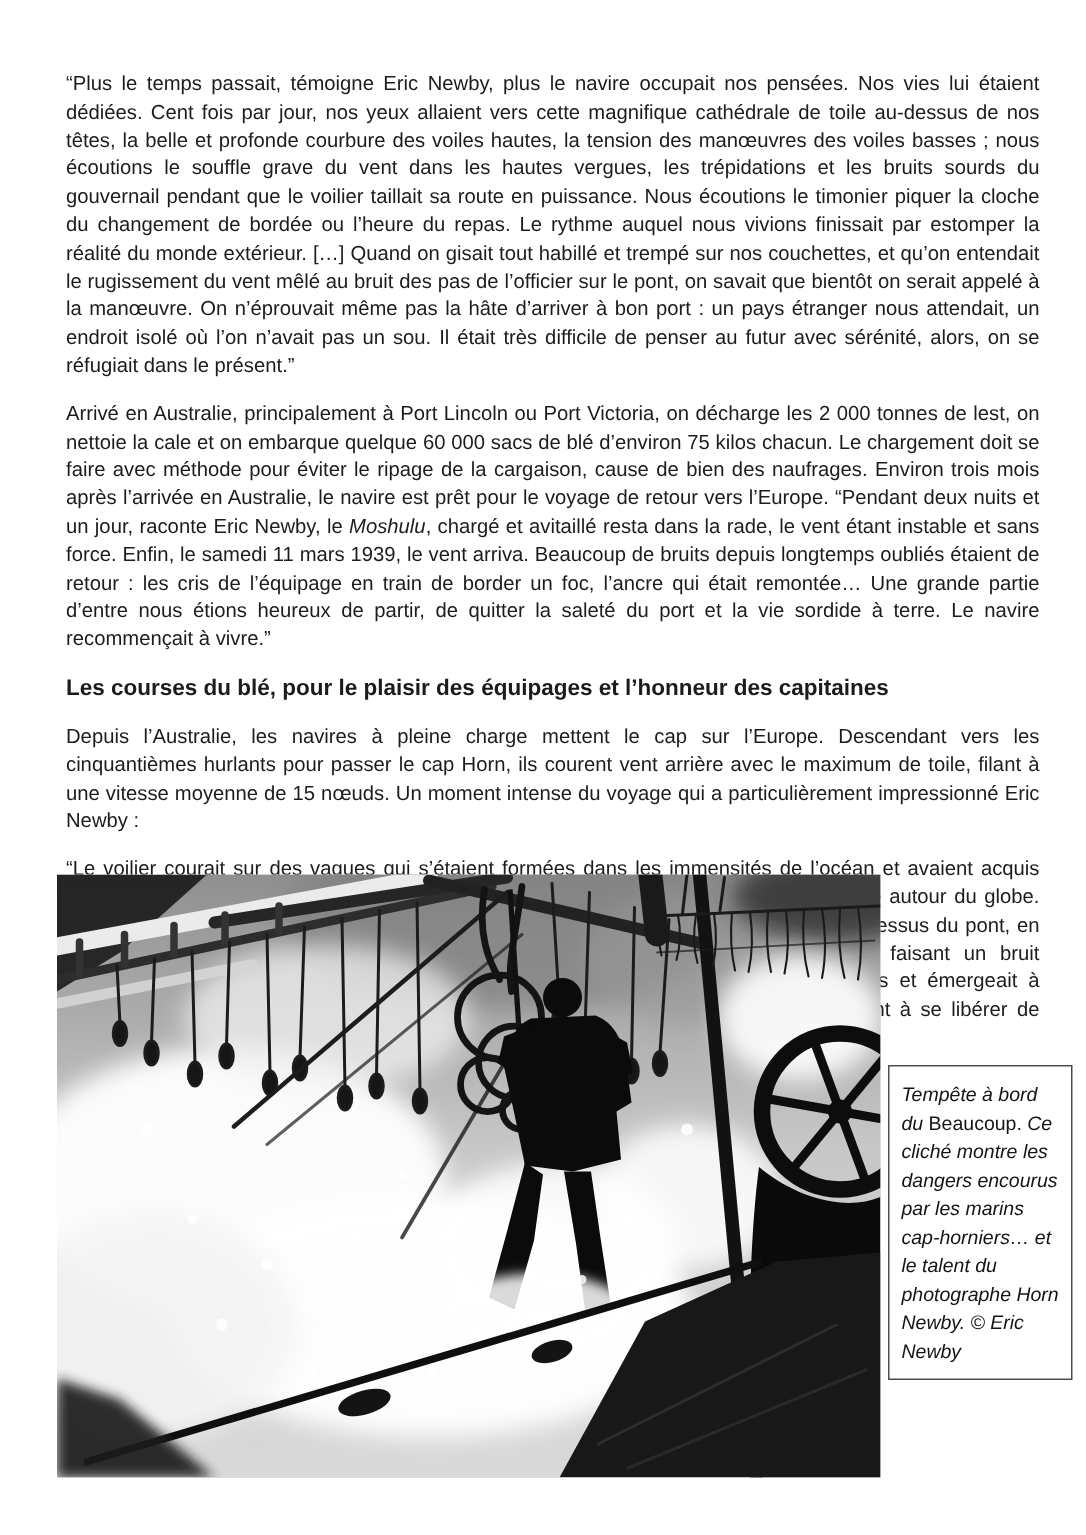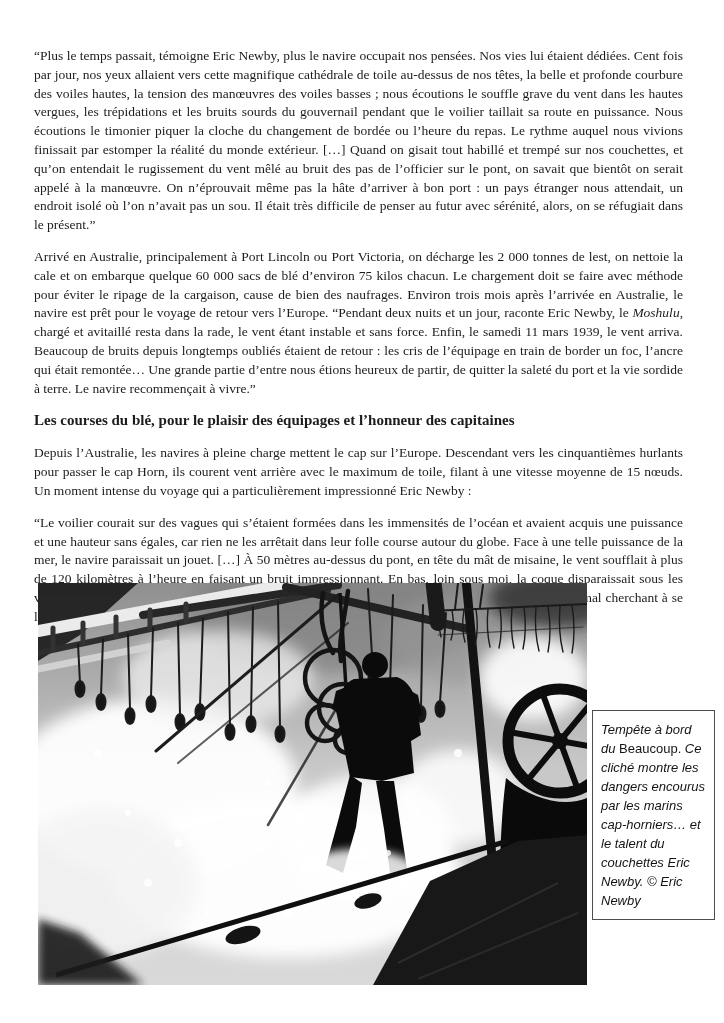--- a/index.html
+++ b/index.html
@@ -3,21 +3,21 @@
 <meta charset="utf-8">
 <style>
   html, body { margin: 0; padding: 0; }
   body {
     width: 724px; height: 1023px;
     background: #ffffff;
     font-family: "Liberation Sans", sans-serif;
     color: #1c1c1c;
   }
   .page { position: relative; width: 724px; height: 1023px; overflow: hidden; background: #ffffff; }
-  .content { position: absolute; left: 34px; top: 47px; width: 649px; font-family: Liberation Serif, serif; }
+  .content { position: absolute; left: 44px; top: 47px; width: 649px; }
   .para {
     margin: 0 0 13px 0;
     font-size: 13.5px;
     line-height: 18.8px;
     text-align: justify;
   }
   .heading {
     font-size: 15px;
     font-weight: bold;
     line-height: 19px;
@@ -231,15 +231,15 @@
           <circle cx="420" cy="170" r="4" opacity="0.85"></circle>
         <circle cx="60" cy="170" r="4" opacity="0.85"></circle>
           <circle cx="110" cy="300" r="4" opacity="0.8"></circle>
         <circle cx="230" cy="200" r="3" opacity="0.8"></circle>
           <circle cx="350" cy="270" r="3" opacity="0.8"></circle>
       </g>
     </svg>
   </div>
 
   <div class="caption-box ital">
-    <span>Tempête à bord du </span><span class="reg">Beaucoup. </span><span>Ce cliché montre les dangers encourus par les marins cap-horniers… et le talent du couchettes Eric Newby. © Eric Newby</span>
+    <span>Tempête à bord du </span><span class="reg">Beaucoup. </span><span>Ce cliché montre les dangers encourus par les marins cap-horniers… et le talent du photographe Horn Newby. © Eric Newby</span>
   </div>
 </div>
 
 </body></html>

